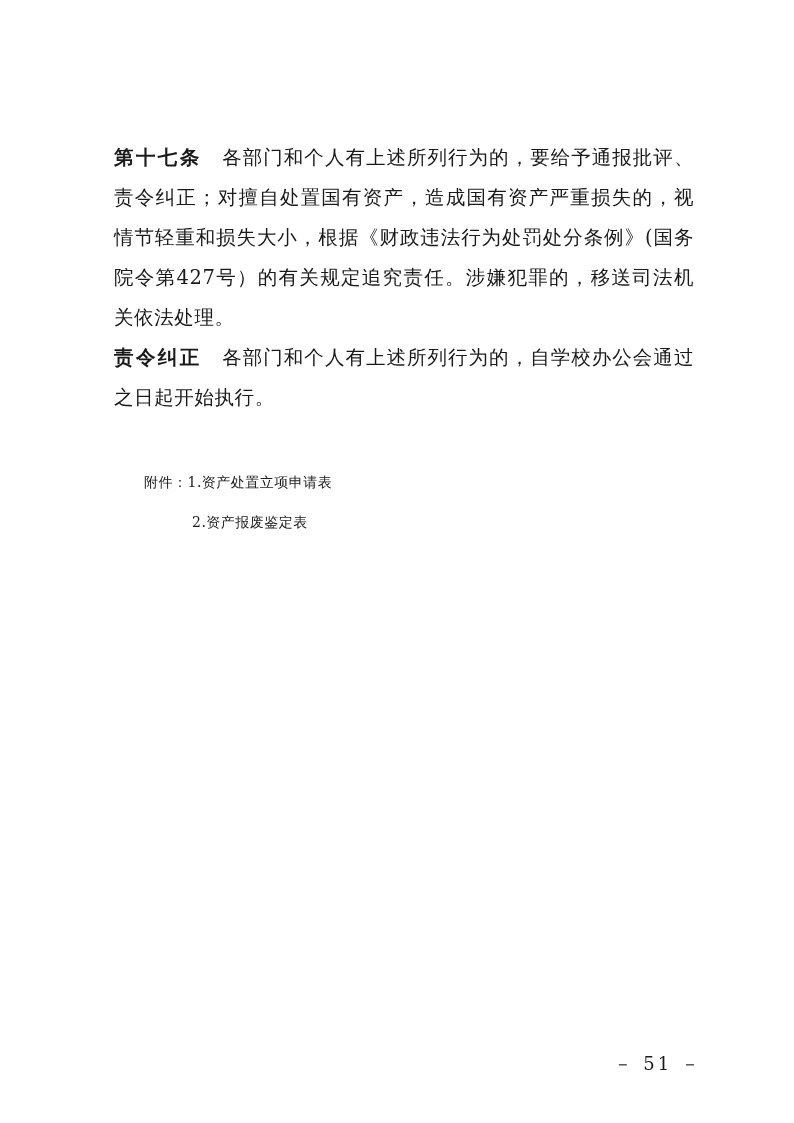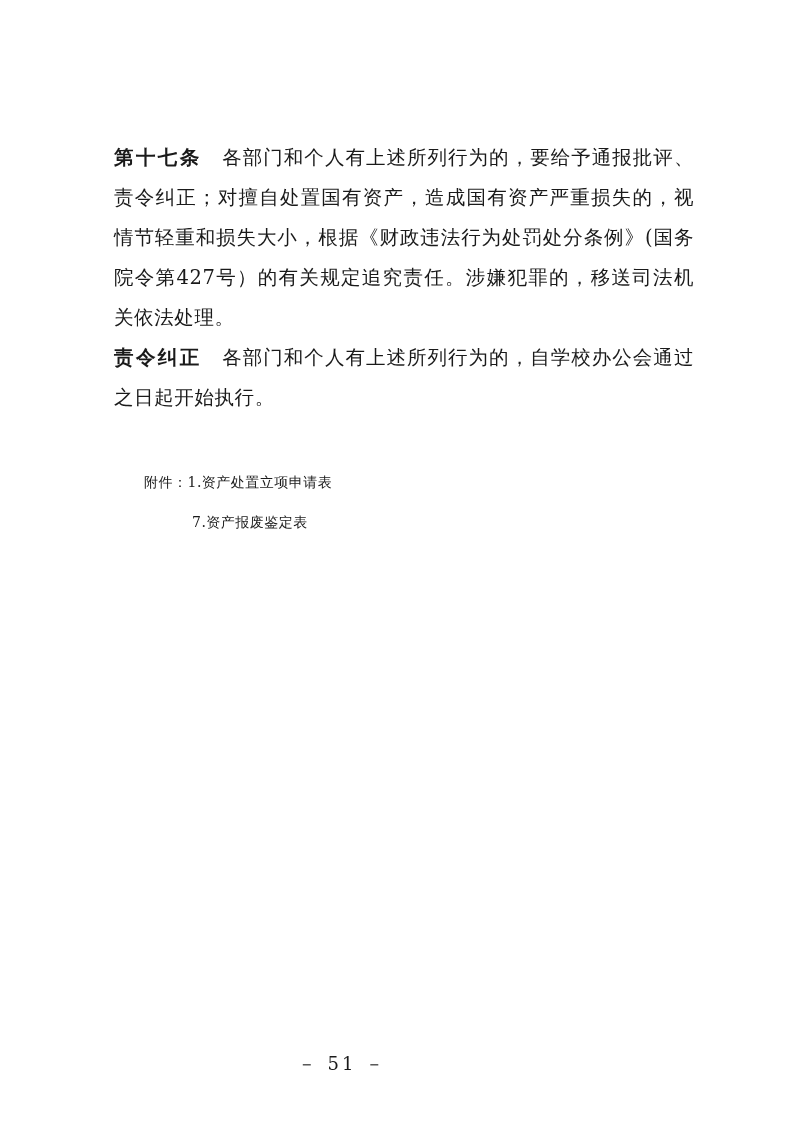--- a/index.html
+++ b/index.html
@@ -55,23 +55,23 @@
   }
   .attach-line.first {
     padding-left: 30px;
   }
   .attach-line.second {
     padding-left: 78px;
   }
   .page-number {
     position: absolute;
     left: 0;
-    right: 98px;
+    right: 80px;
     top: 1052px;
-    text-align: center;
+    text-align: right;
     font-size: 18px;
     letter-spacing: 3px;
     color: #1a1a1a;
   }
 </style>
 </head>
 <body>
 
 <div class="page">
 
@@ -80,20 +80,20 @@
     <p class="para indent gap-after">
       <span class="lead">第十七条</span><span>　</span><span>各部门和个人有上述所列行为的，要给予通报批评、责令纠正；对擅自处置国有资产，造成国有资产严重损失的，视情节轻重和损失大小，根据《财政违法行为处罚处分条例》(国务院令第427号）的有关规定追究责任。涉嫌犯罪的，移送司法机关依法处理。</span>
     </p>
 
     <p class="para indent">
       <span class="lead">责令纠正</span><span>　</span><span>各部门和个人有上述所列行为的，自学校办公会通过之日起开始执行。</span>
     </p>
 
     <div class="attach-block">
       <div class="attach-line first">附件：1.资产处置立项申请表</div>
-      <div class="attach-line second">7.资产报废鉴定表</div>
+      <div class="attach-line second">2.资产报废鉴定表</div>
     </div>
 
   </div>
 
   <div class="page-number">－ 51 －</div>
 
 </div>
 
 </body></html>

